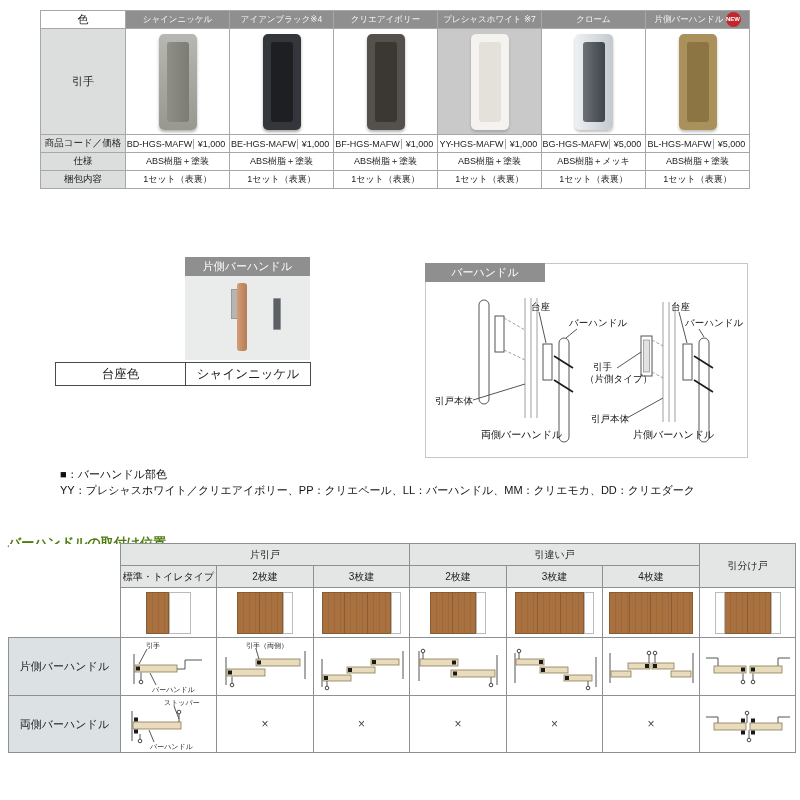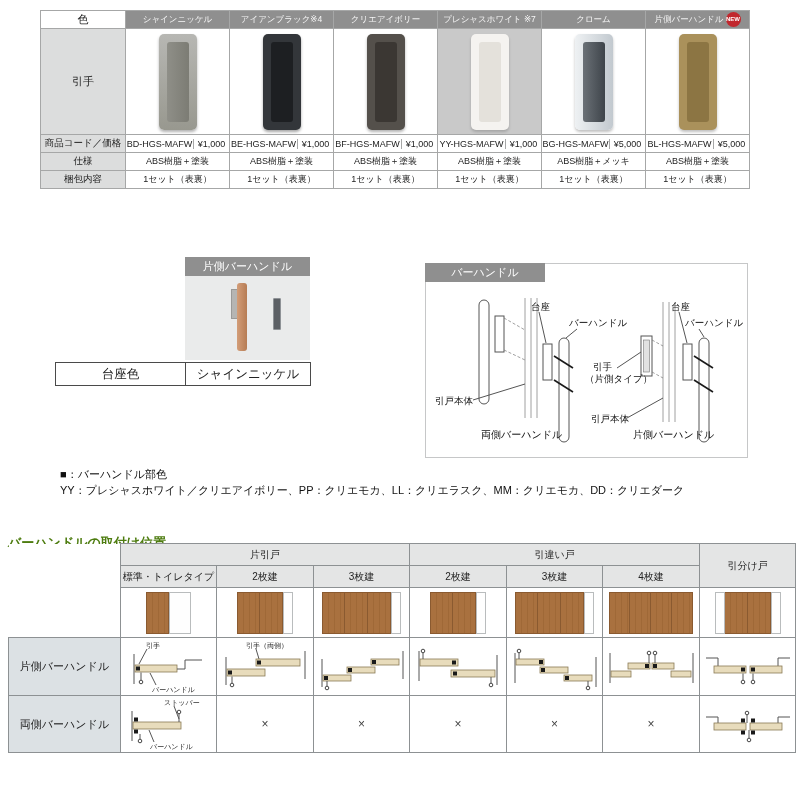--- a/index.html
+++ b/index.html
@@ -279,21 +279,21 @@
       <text x="258" y="40">バーハンドル</text>
       <line class="ln" x1="272" y1="43" x2="277" y2="51"></line>
       <text x="164" y="136">引戸本体</text>
       <line class="ln" x1="200" y1="132" x2="236" y2="112"></line>
       <text class="cap" x="206" y="152">片側バーハンドル</text>
     </svg>
   </div>
 
   <div class="fnote">
     <div>■：バーハンドル部色</div>
-    <div>YY：プレシャスホワイト／クリエアイボリー、PP：クリエモカ、LL：クリエラスク、MM：クリエモカ、DD：クリエダーク</div>
+    <div>YY：プレシャスホワイト／クリエアイボリー、PP：クリエペール、LL：バーハンドル、MM：クリエモカ、DD：クリエダーク</div>
   </div>
 
   <div class="mount-title">バーハンドルの取付け位置</div>
 
   <table class="mnt">
     <colgroup>
         <col style="width:112px">
         <col style="width:96px">
         <col style="width:97px">
         <col style="width:96px">

